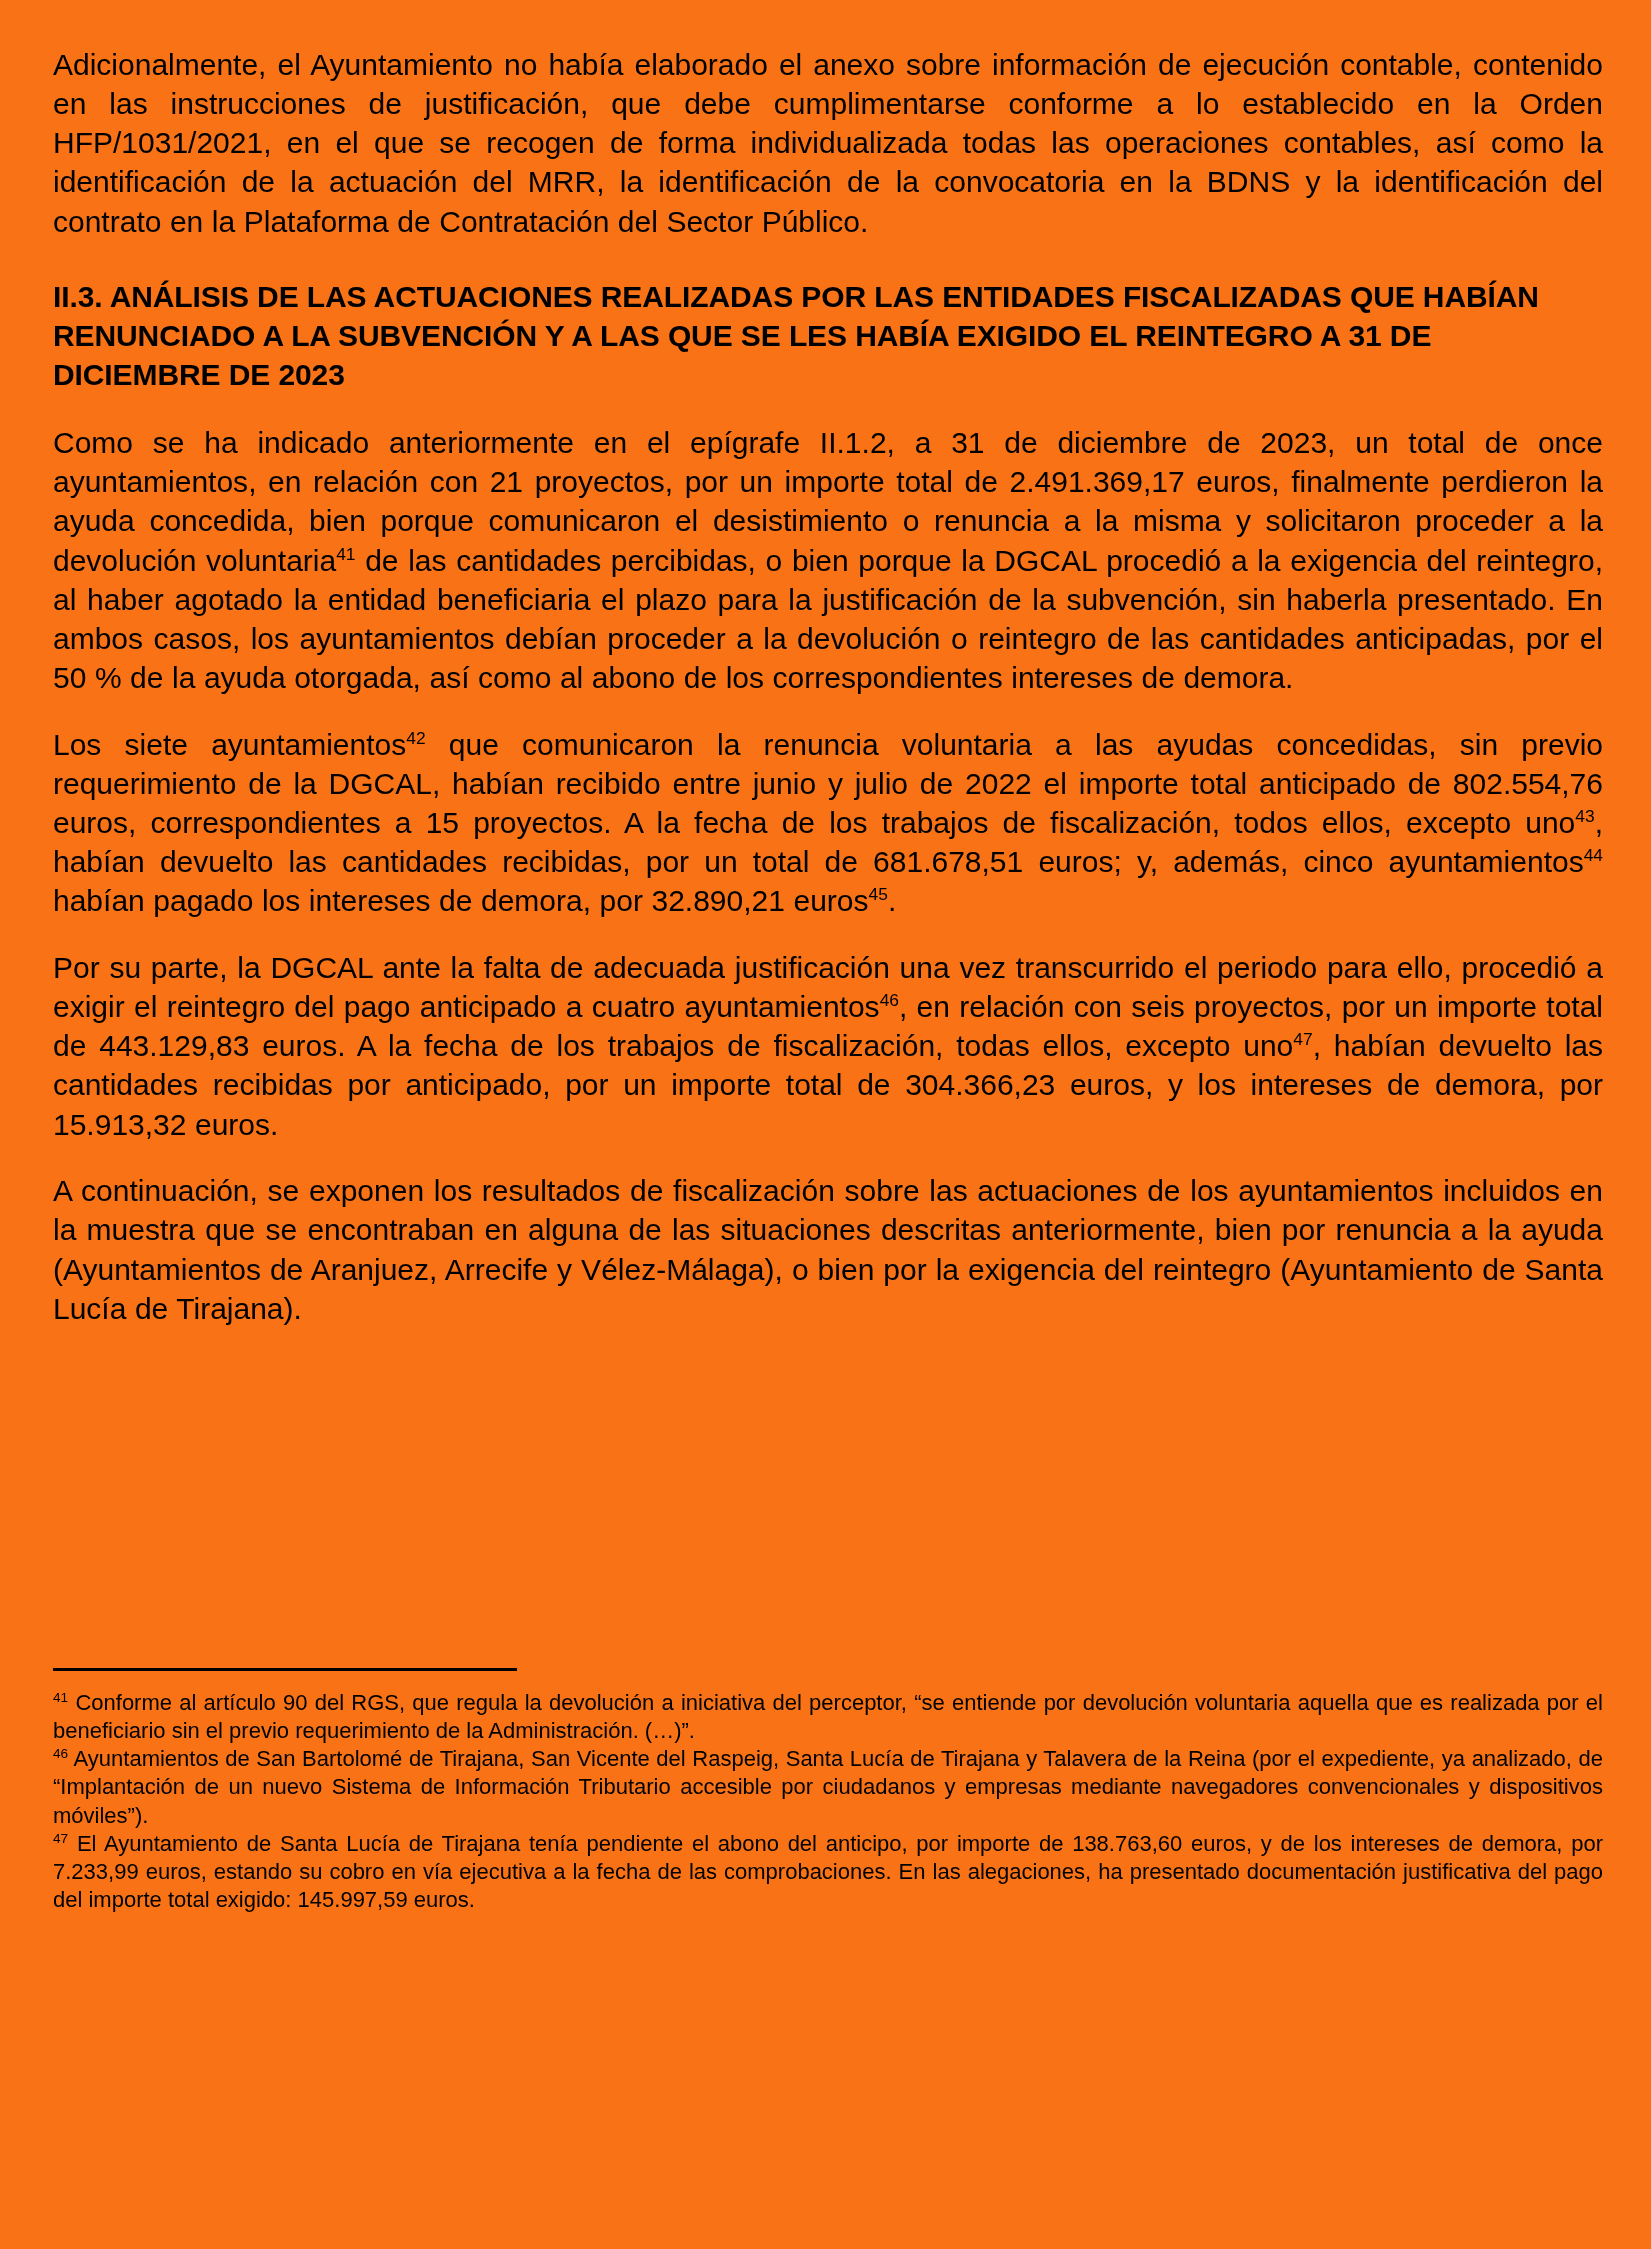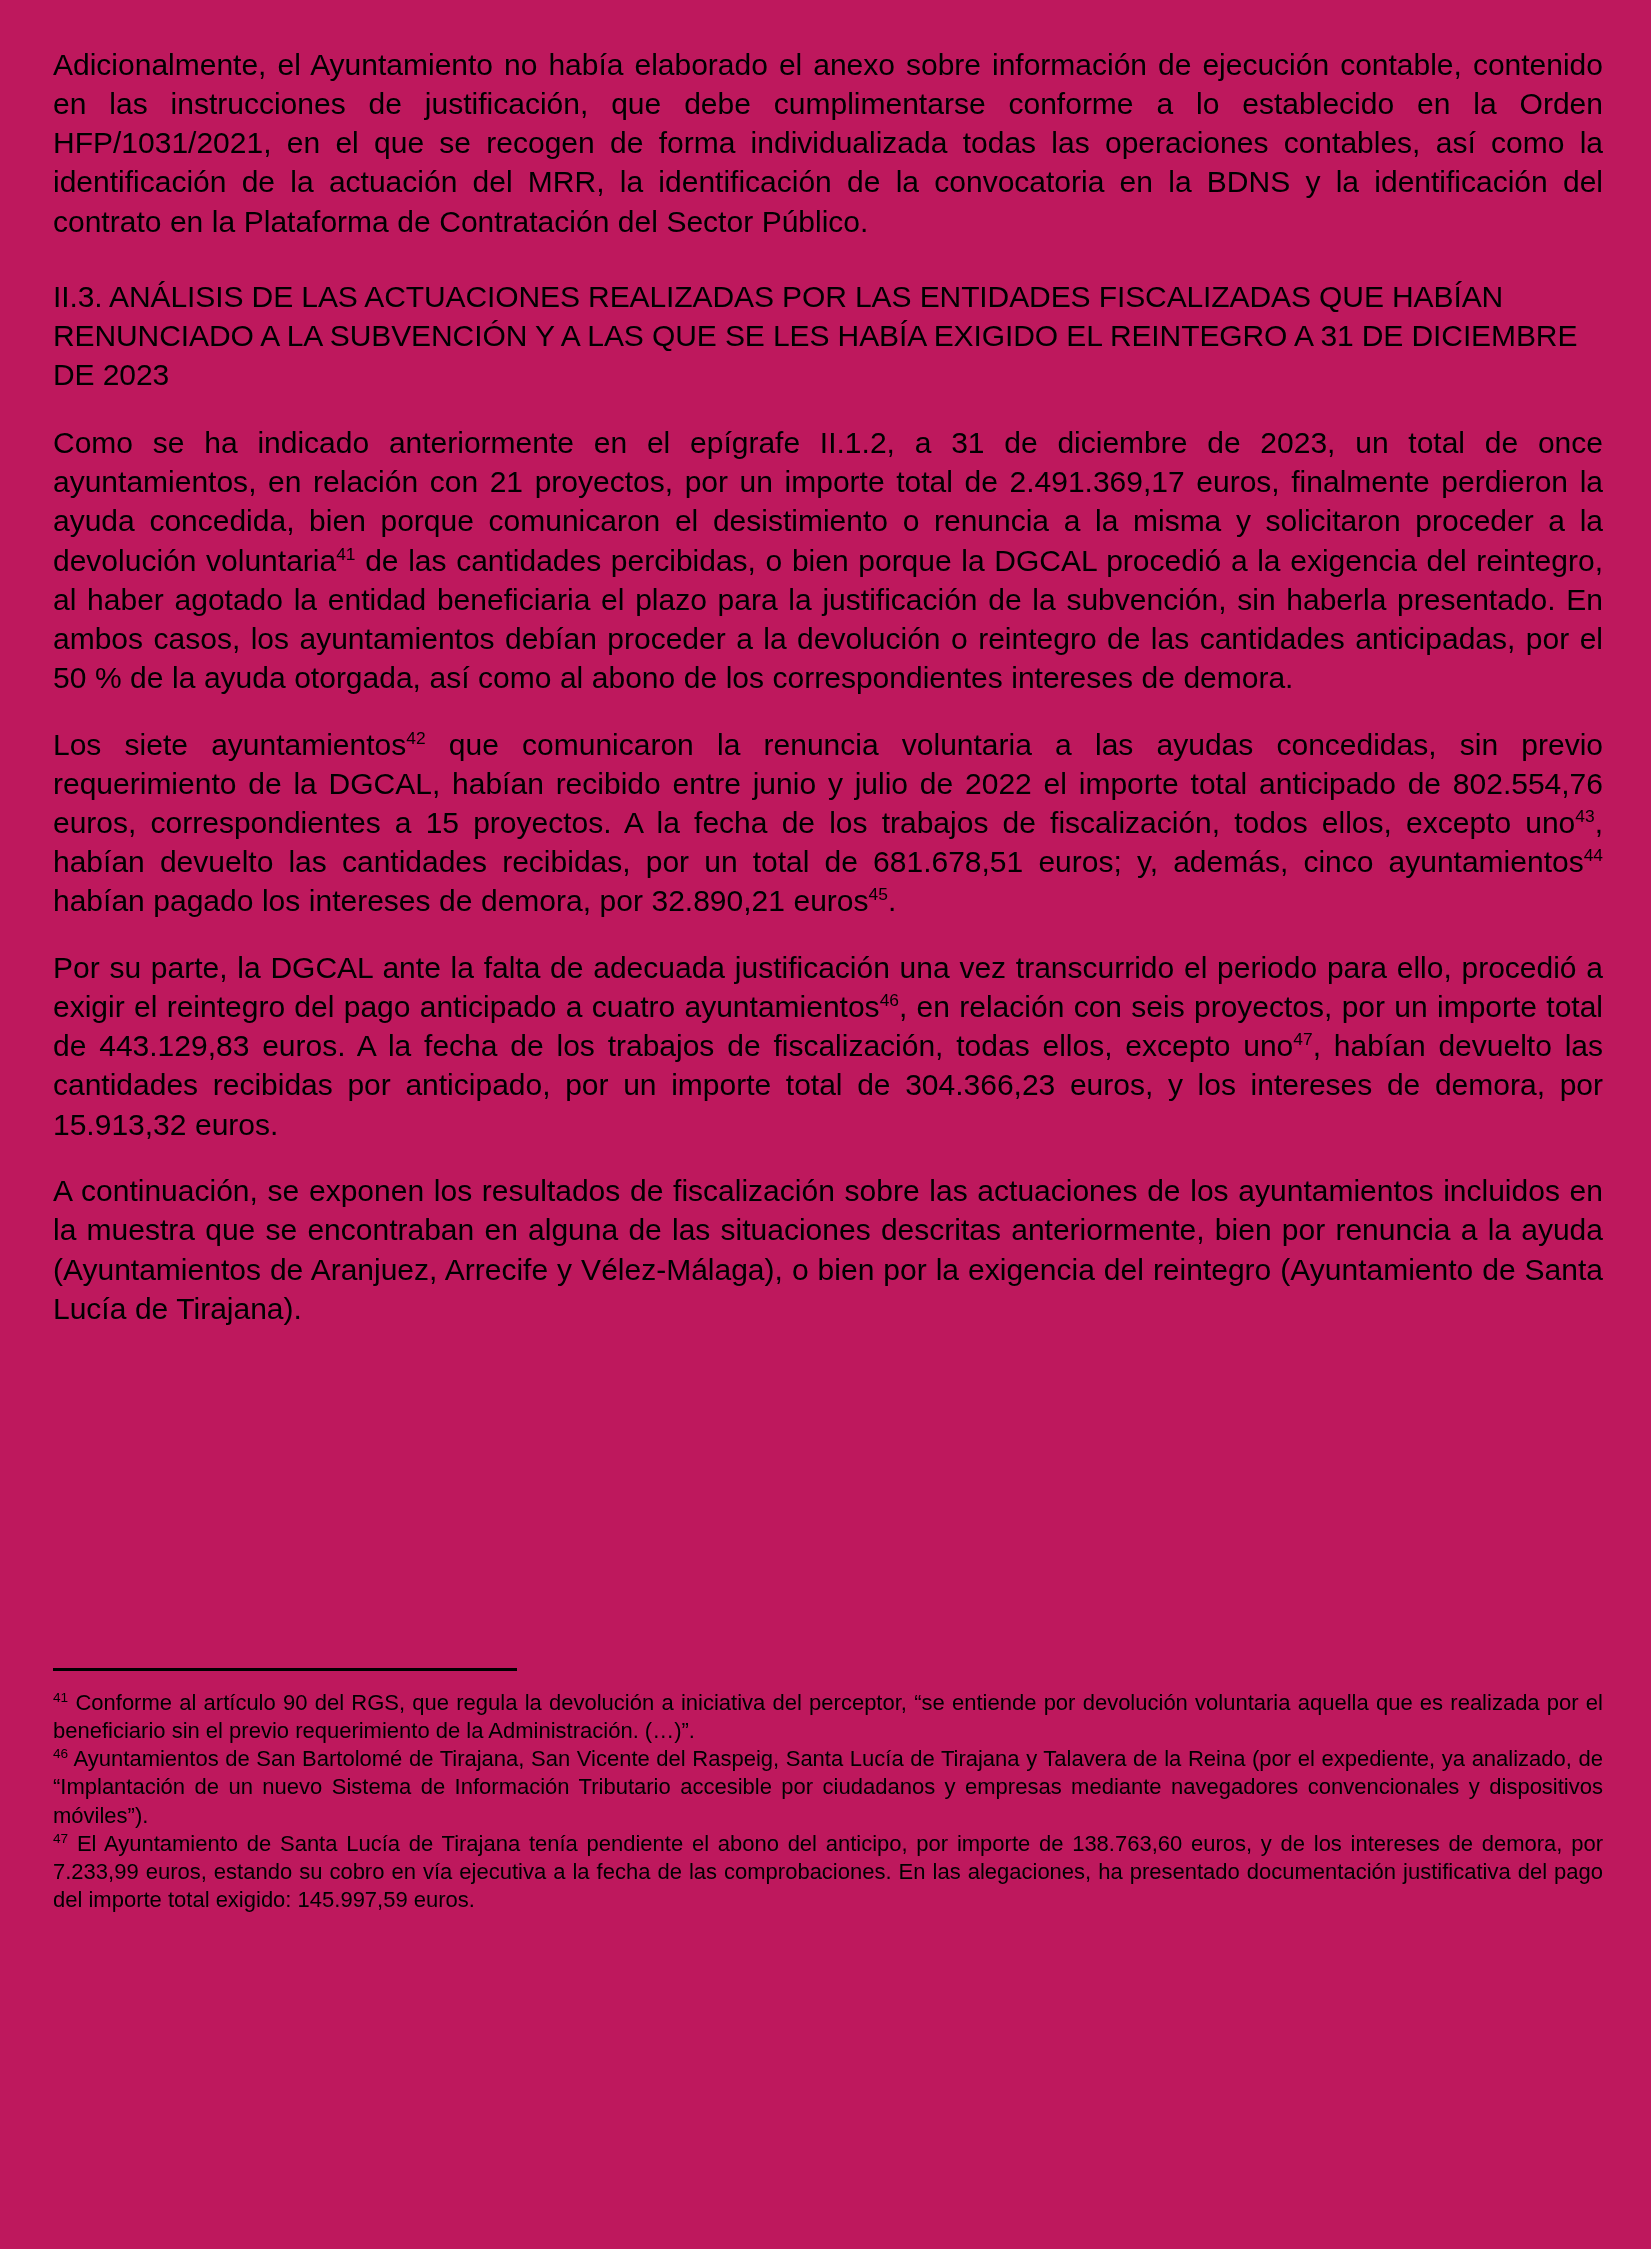--- a/index.html
+++ b/index.html
@@ -11,42 +11,42 @@
   body {
     font-family: "Liberation Sans", sans-serif;
     color: #000000;
   }
   .page {
     position: relative;
     width: 1652px;
     height: 2250px;
     box-sizing: border-box;
     padding: 45px 49px 0 53px;
-    background: #be185d;
+    background: #f97316;
     overflow: hidden;
   }
   .body-area {
     width: 1550px;
   }
   p.para {
     font-size: 30px;
     line-height: 1.305;
     text-align: justify;
     text-justify: inter-word;
     margin: 0 0 27.6px 0;
     hyphens: none;
     word-spacing: 0.2px;
   }
   p.para.last-body {
     margin-bottom: 14px;
   }
   h2.section-heading {
     font-size: 30px;
     line-height: 1.305;
-    font-weight: normal;
+    font-weight: bold;
     text-align: left;
     margin: 36px 0 29px 0;
     letter-spacing: -0.1px;
   }
   .b { font-weight: normal; }
   sup {
     font-size: 0.58em;
     vertical-align: super;
     line-height: 0;
   }

